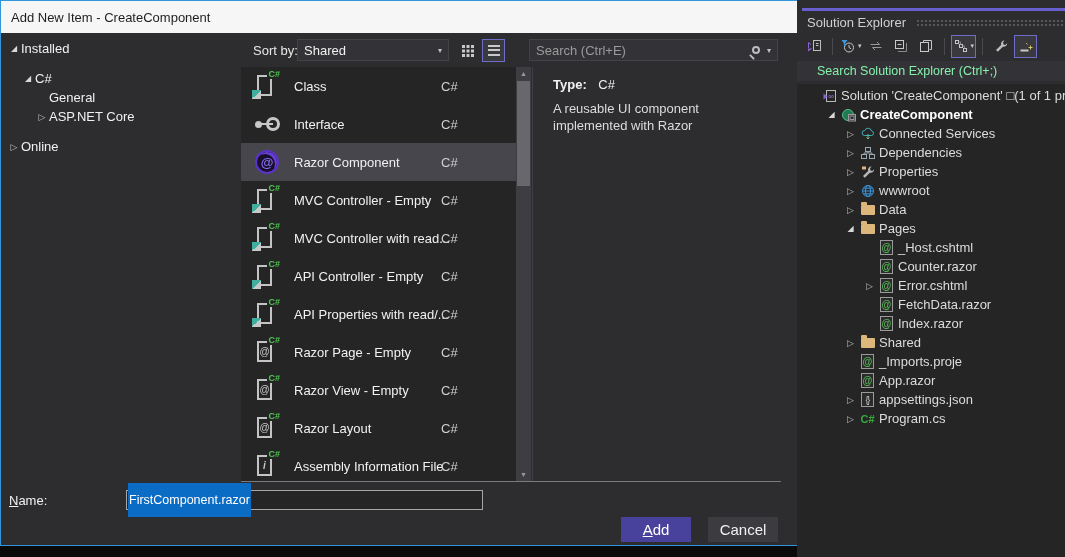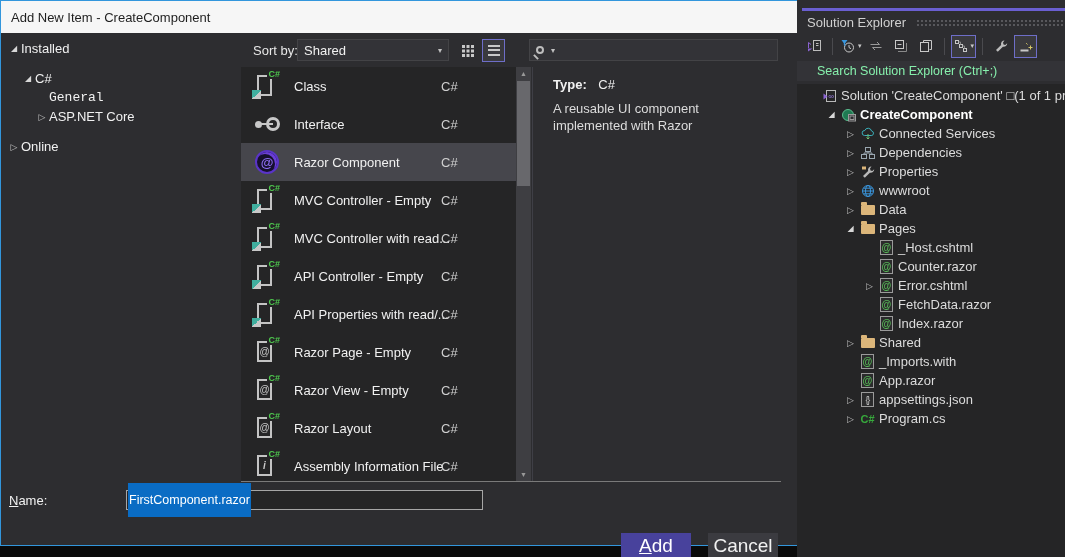--- a/index.html
+++ b/index.html
@@ -75,21 +75,21 @@
   .desc-text { position:absolute; left:20px; top:33px; width:222px; font-size:13px; line-height:17px; color:#dcdcdc; }
 
   .content-bottom-line { position:absolute; left:240px; top:480px; width:540px; height:1px; background:#7a7a7a; }
 
   
   .name-label { position:absolute; left:8px; top:492px; font-size:13px; color:#f1f1f1; }
   .ak::first-letter { text-decoration:underline; }
   .name-input { position:absolute; left:125px; top:489px; width:357px; height:20px; background:#252526;
                 border:1px solid #a6a6a6; display:flex; align-items:center; padding-left:1px; }
   .name-sel { background:#0a6cc4; color:#fff; font-size:12.5px; padding:10px 1px; }
-  .btn { position:absolute; top:532px; height:25px; display:flex; align-items:center; justify-content:center; font-size:19px; }
+  .btn { position:absolute; top:516px; height:25px; display:flex; align-items:center; justify-content:center; font-size:15px; }
   .btn-add { left:620px; width:70px; background:#48429c; color:#fff; }
   .btn-cancel { left:707px; width:70px; background:#3b3b40; color:#f1f1f1; }
   .btn span { display:block; }
 
   
   #se { position:absolute; left:797px; top:0; width:316px; height:557px; background:#2d2d30; overflow:hidden; }
   .se-topline { position:absolute; top:8px; left:5px; right:0; height:3px; background:#6a5fd1; }
   .se-title-row { position:absolute; top:13px; left:10px; right:6px; height:18px; display:flex; align-items:center; }
   .se-title { font-size:13px; color:#d0d0d0; white-space:nowrap; }
   .se-grip { flex:1; height:9px; margin:2px 8px 0 10px;
@@ -137,34 +137,35 @@
       <span class="val">Shared</span>
       <span class="caret">▾</span>
     </div>
     <div class="viewbtn" style="left:455px;">
       <span class="icon-grid"></span>
     </div>
     <div class="viewbtn boxed" style="left:481px;">
       <span class="icon-lines"></span>
     </div>
     <div class="dlg-search">
+      <span class="ph">Search (Ctrl+E)</span>
       <span class="icon-search"></span>
       <span class="caret">▾</span>
     </div>
 
     <div class="nav" id="nav">
         <div class="nav-item" style="padding-left: 6px;">
           <span class="nav-exp ">◢</span>
           <span>Installed</span>
         </div>
         <div class="nav-item gap-before" style="padding-left: 20px;">
           <span class="nav-exp ">◢</span>
           <span>C#</span>
         </div>
-        <div class="nav-item" style="padding-left: 34px; font-family: Liberation Mono, monospace;">
+        <div class="nav-item" style="padding-left: 34px;">
           <span class="nav-exp "></span>
           <span>General</span>
         </div>
         <div class="nav-item" style="padding-left: 34px;">
           <span class="nav-exp c">▷</span>
           <span>ASP.NET Core</span>
         </div>
         <div class="nav-item gap-before" style="padding-left: 6px;">
           <span class="nav-exp c">▷</span>
           <span>Online</span>
@@ -492,21 +493,21 @@
           <span class="se-ico">
             <span class="i-folder"></span>
           </span>
           <span class="se-lbl">Shared</span>
         </div>
         <div class="se-row" style="padding-left: 46px;">
           <span class="se-exp "></span>
           <span class="se-ico">
             <span class="i-razor">@</span>
           </span>
-          <span class="se-lbl">_Imports.with</span>
+          <span class="se-lbl">_Imports.proje</span>
         </div>
         <div class="se-row" style="padding-left: 46px;">
           <span class="se-exp "></span>
           <span class="se-ico">
             <span class="i-razor">@</span>
           </span>
           <span class="se-lbl">App.razor</span>
         </div>
         <div class="se-row" style="padding-left: 46px;">
           <span class="se-exp c">▷</span>

